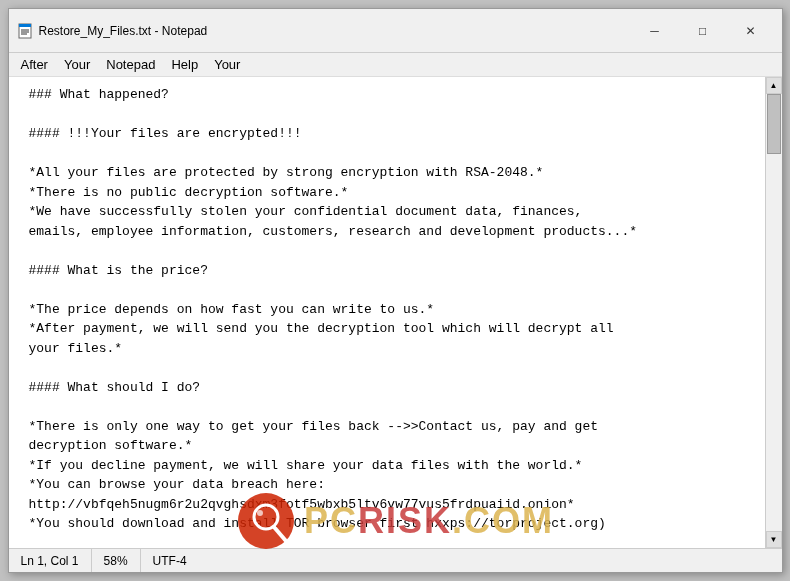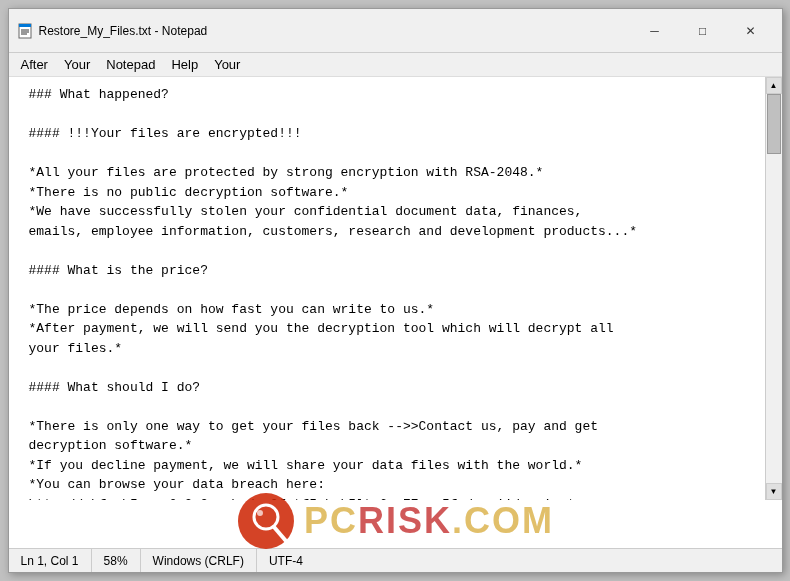--- a/index.html
+++ b/index.html
@@ -148,21 +148,20 @@
 
     
     .status-bar {
       height: 24px;
       background: #f0f0f0;
       border-top: 1px solid #ccc;
       display: flex;
       align-items: center;
       font-size: 12px;
       color: #000;
-      margin-top: 48px;
     }
 
     .status-section {
       padding: 0 12px;
       border-right: 1px solid #ccc;
       height: 100%;
       display: flex;
       align-items: center;
     }
 
@@ -265,23 +264,20 @@
   </div>
 
   <div class="status-bar">
     <div class="status-section">
       <span>Ln 1, Col 1</span>
     </div>
     <div class="status-section">
       <span>58%</span>
     </div>
     <div class="status-section">
-      <span>Windows (CRLF)</span>
-    </div>
-    <div class="status-section">
       <span>UTF-4</span>
     </div>
   </div>
 </div>
 
 <div class="watermark">
   <svg class="watermark-logo" viewBox="0 0 60 60">
     <circle cx="30" cy="30" r="28" fill="#cc2200" opacity="0.85"></circle>
     <circle cx="30" cy="26" r="12" fill="none" stroke="#fff" stroke-width="3"></circle>
     <line x1="38" y1="36" x2="50" y2="50" stroke="#fff" stroke-width="4" stroke-linecap="round"></line>

